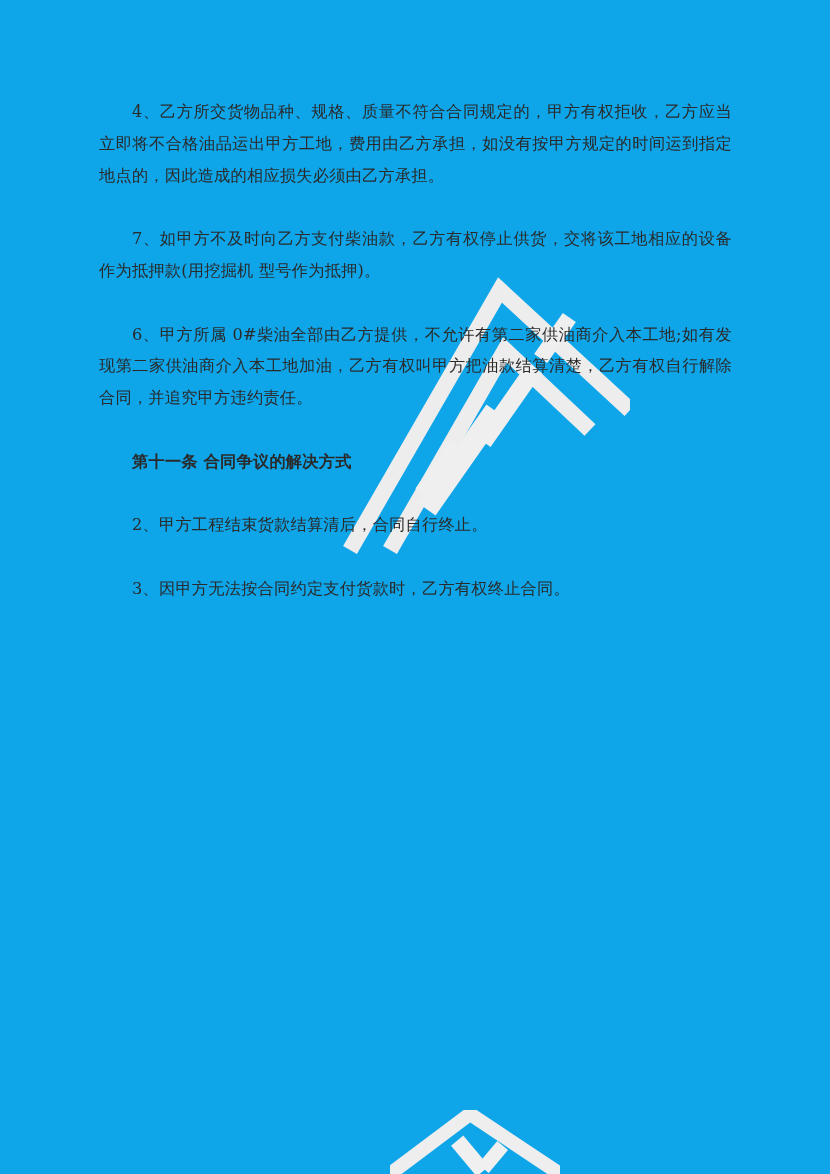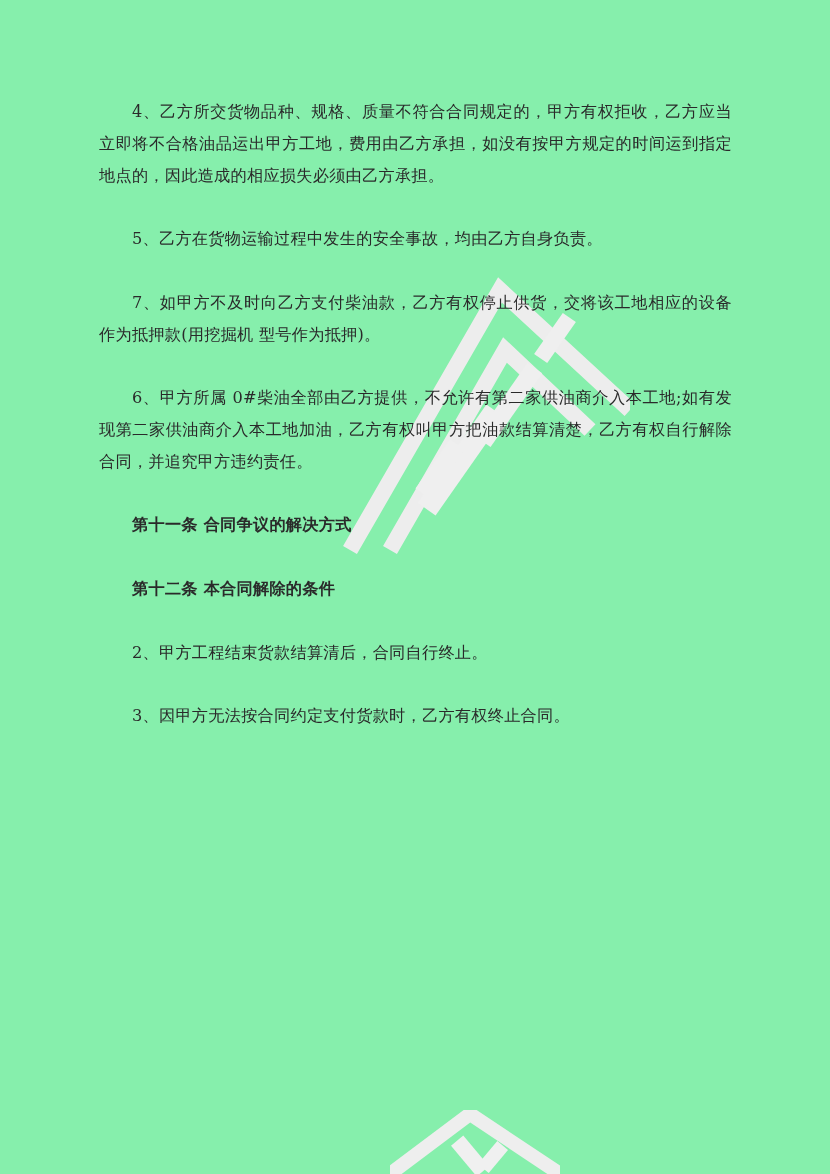--- a/index.html
+++ b/index.html
@@ -12,21 +12,21 @@
       height: 1174px;
       position: relative;
       overflow: hidden;
     }
     .page {
       position: absolute;
       left: 0;
       top: 0;
       width: 830px;
       height: 1174px;
-      background: #86efac;
+      background: #0ea5e9;
     }
     .watermark {
       position: absolute;
       pointer-events: none;
     }
     .watermark svg { display: block; }
     .content {
       position: absolute;
       left: 99px;
       top: 96px;
@@ -75,21 +75,19 @@
       </g>
       <g fill="#f0f0f0">
         <rect x="72" y="26" width="16" height="40" transform="rotate(-40 80 46)"></rect>
         <rect x="96" y="32" width="14" height="30" transform="rotate(40 103 47)"></rect>
       </g>
     </svg>
   </div>
 
   <div class="content">
     <p class="para">4、乙方所交货物品种、规格、质量不符合合同规定的，甲方有权拒收，乙方应当立即将不合格油品运出甲方工地，费用由乙方承担，如没有按甲方规定的时间运到指定地点的，因此造成的相应损失必须由乙方承担。</p>
-    <p class="para">5、乙方在货物运输过程中发生的安全事故，均由乙方自身负责。</p>
     <p class="para">7、如甲方不及时向乙方支付柴油款，乙方有权停止供货，交将该工地相应的设备作为抵押款(用挖掘机 型号作为抵押)。</p>
     <p class="para">6、甲方所属 0#柴油全部由乙方提供，不允许有第二家供油商介入本工地;如有发现第二家供油商介入本工地加油，乙方有权叫甲方把油款结算清楚，乙方有权自行解除合同，并追究甲方违约责任。</p>
     <p class="para heading">第十一条 合同争议的解决方式</p>
-    <p class="para heading">第十二条 本合同解除的条件</p>
     <p class="para">2、甲方工程结束货款结算清后，合同自行终止。</p>
     <p class="para">3、因甲方无法按合同约定支付货款时，乙方有权终止合同。</p>
   </div>
 </div>
 
 </body></html>

